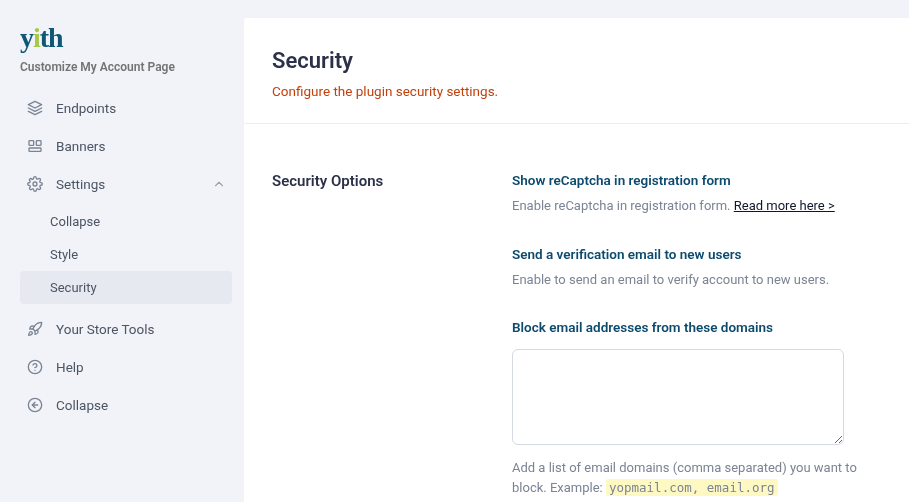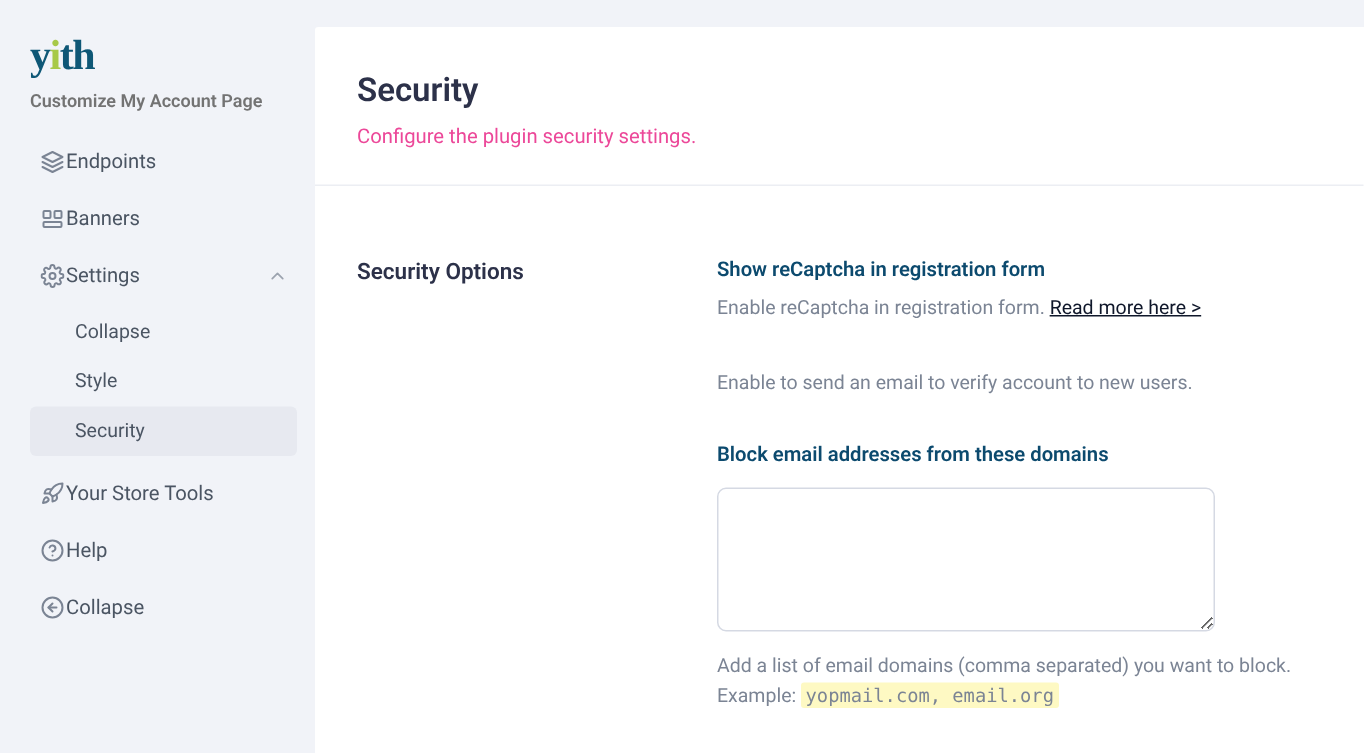--- a/index.html
+++ b/index.html
@@ -7,21 +7,21 @@
   font-family: -apple-system, BlinkMacSystemFont, "Segoe UI", Roboto, Helvetica, Arial, sans-serif;
   background: #f1f3f8;
   color: #333;
   font-size: 14px;
   width: 909px;
   height: 502px;
   overflow: hidden;
   display: flex;
 }
 .sidebar {
-  width: 210px;
+  width: 244px;
   padding: 22px 12px 0 20px;
   flex-shrink: 0;
 }
 .logo {
   font-family: Georgia, "Times New Roman", serif;
   font-weight: 700;
   font-size: 28px;
   color: #0e5776;
   margin-bottom: 6px;
   letter-spacing: -1px;
@@ -30,20 +30,21 @@
 .subtitle {
   font-size: 12px;
   color: #737373;
   font-weight: 600;
   margin-bottom: 15px;
 }
 .nav { list-style: none; }
 .nav-item {
   display: flex;
   align-items: center;
+  gap: 12px;
   padding: 10px 6px;
   color: #4b5563;
   cursor: pointer;
   border-radius: 4px;
   font-size: 13.5px;
 }
 .nav-item .icon {
   width: 18px;
   height: 18px;
   display: inline-flex;
@@ -75,21 +76,21 @@
   border-bottom: 1px solid #eceef3;
 }
 .main-header h1 {
   font-size: 22px;
   font-weight: 600;
   color: #2c3149;
   margin-bottom: 10px;
 }
 .main-header p {
   font-size: 13.5px;
-  color: #ec4899;
+  color: #c2410c;
 }
 .content {
   display: flex;
   padding: 48px 28px 20px 28px;
   gap: 60px;
 }
 .section-title {
   width: 180px;
   flex-shrink: 0;
   font-size: 15px;
@@ -233,20 +234,21 @@
     <div class="options">
 
       <div class="opt">
         <div class="opt-label">Show reCaptcha in registration form</div>
         <div class="opt-desc">
           <span>Enable reCaptcha in registration form. </span><a href="#">Read more here &gt;</a>
         </div>
       </div>
 
       <div class="opt">
+        <div class="opt-label">Send a verification email to new users</div>
         <div class="opt-desc">Enable to send an email to verify account to new users.</div>
       </div>
 
       <div class="opt">
         <div class="opt-label">Block email addresses from these domains</div>
         <textarea class="block-input" value="" style=""></textarea>
         <div class="opt-desc">
           <span>Add a list of email domains (comma separated) you want to block. Example: </span><code>yopmail.com, email.org</code>
         </div>
       </div>

